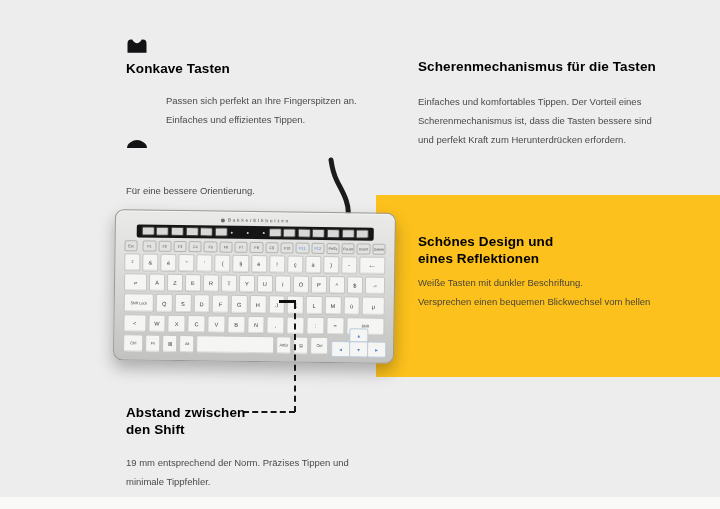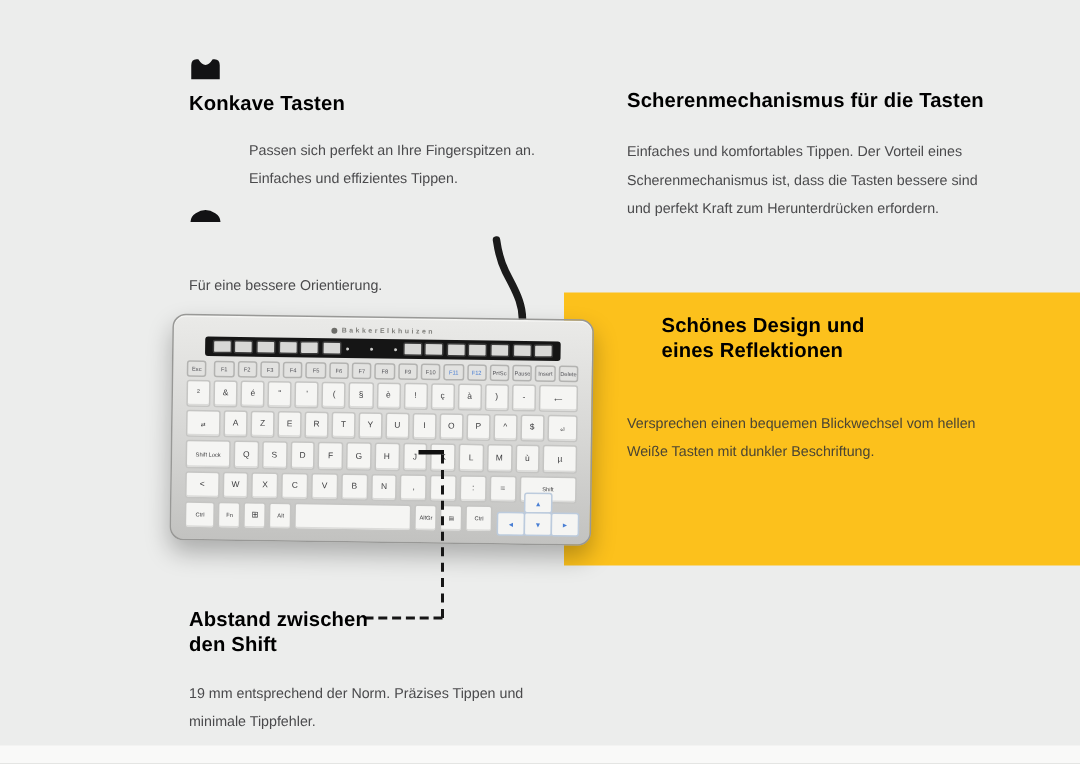--- a/index.html
+++ b/index.html
@@ -61,27 +61,27 @@
   
   .logo{position:absolute;left:602px;top:446px;display:flex;align-items:center;gap:7px;}
   .logo-text{font-size:8px;font-weight:700;color:#1d1d22;line-height:9.5px;letter-spacing:.1px;}
 </style>
 </head>
 <body>
 
 <div class="canvas">
 
   <div class="yellow-panel">
-    <div class="h1 title-2l" style="left:42px;top:13px;position:absolute;margin-left:23px;">
+    <div class="h1 title-2l" style="left:42px;top:38px;position:absolute;">
       <div>Schönes Design und</div>
       <div>eines Reflektionen</div>
     </div>
     <div class="body on-yellow" style="left:42px;top:78px;position:absolute;">
+      <div>Weiße Tasten mit dunkler Beschriftung.</div>
       <div>Versprechen einen bequemen Blickwechsel vom hellen</div>
-      <div>Weiße Tasten mit dunkler Beschriftung.</div>
     </div>
   </div>
 
   <svg class="icon" style="left:126px;top:38px;" width="22" height="16" viewBox="0 0 22 16">
     <path d="M1.5,14.8 L1.5,5.5 Q1.5,1.5 5,1.5 L6.2,1.5 Q11,9 15.8,1.5 L17,1.5 Q20.5,1.5 20.5,5.5 L20.5,14.8 Z" fill="#121214"></path>
   </svg>
   <div class="h1" style="left:126px;top:61px;">Konkave Tasten</div>
   <div class="body" style="left:126px;top:91px;margin-left:40px;">
     <div>Passen sich perfekt an Ihre Fingerspitzen an.</div>
     <div>Einfaches und effizientes Tippen.</div>

